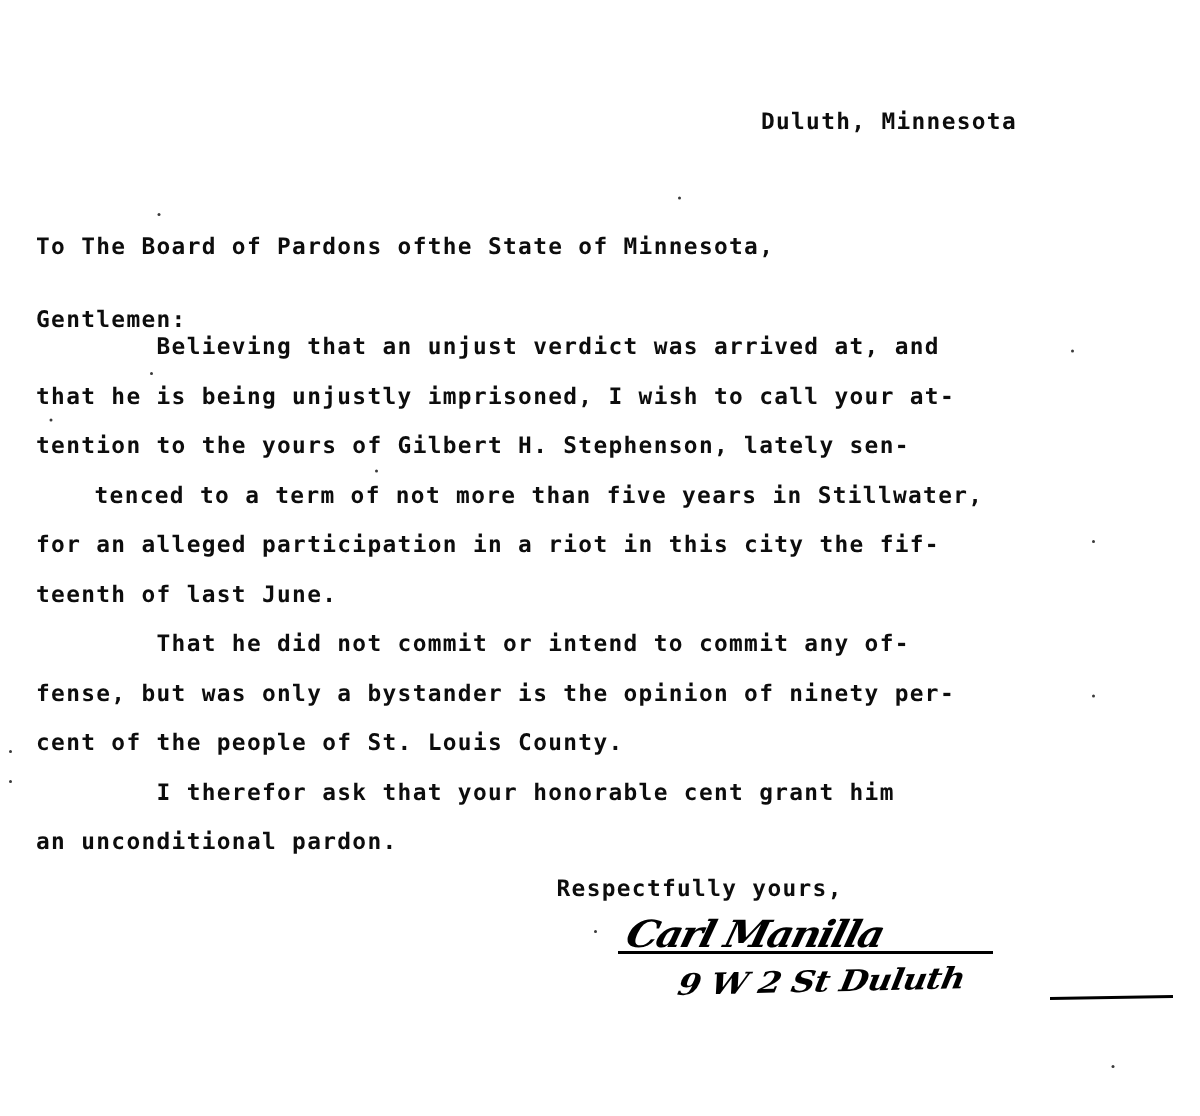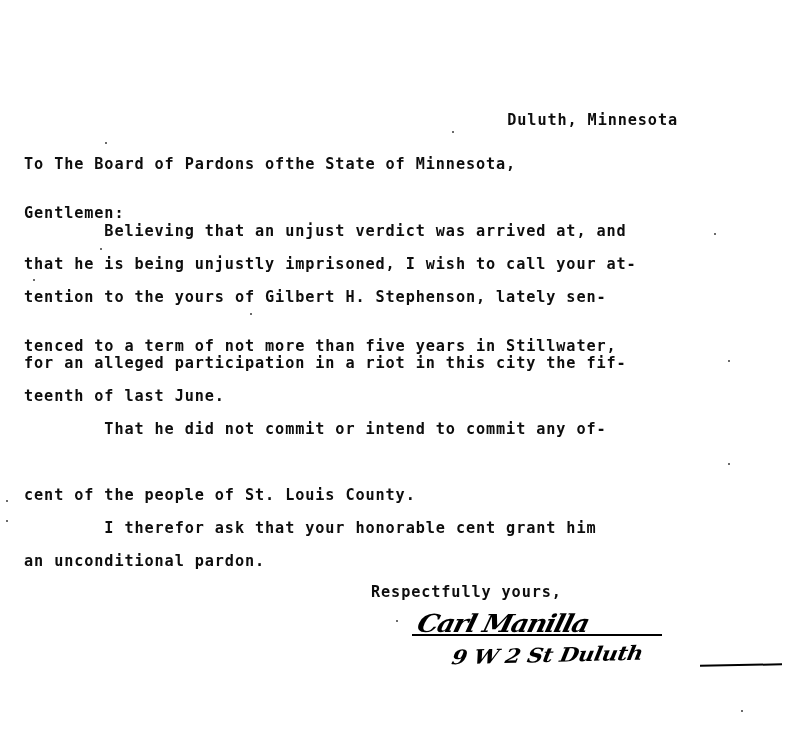--- a/index.html
+++ b/index.html
@@ -32,21 +32,20 @@
     line-height: 18px;
     font-weight: 600;
     -webkit-font-smoothing: none;
   }
 
   
   .head-line {
     left: 0;
     width: 678px;
     text-align: right;
-    margin-top: 39px;
   }
 
   .body-line {
     left: 24px;
   }
 
   .sig-line {
     left: 343px;
   }
 
@@ -109,24 +108,25 @@
   <div class="tw head-line" style="top:72px;">Duluth, Minnesota</div>
 
 
   <div class="tw body-line" style="top:155px;">To The Board of Pardons ofthe State of Minnesota,</div>
 
   <div class="tw body-line" style="top:204px;">Gentlemen:</div>
 
   <div class="tw body-line" style="top:222px;">        Believing that an unjust verdict was arrived at, and</div>
   <div class="tw body-line" style="top:255px;">that he is being unjustly imprisoned, I wish to call your at-</div>
   <div class="tw body-line" style="top:288px;">tention to the yours of Gilbert H. Stephenson, lately sen-</div>
-  <div class="tw body-line" style="top:337px;">tenced to a term of not more than five years in Stillwater,</div>
+  <div class="tw body-line" style="top:321px;margin-left:39px;">tenced to a term of not more than five years in Stillwater,</div>
   <div class="tw body-line" style="top:354px;">for an alleged participation in a riot in this city the fif-</div>
   <div class="tw body-line" style="top:420px;">        That he did not commit or intend to commit any of-</div>
   <div class="tw body-line" style="top:387px;">teenth of last June.</div>
+  <div class="tw body-line" style="top:453px;">fense, but was only a bystander is the opinion of ninety per-</div>
   <div class="tw body-line" style="top:486px;">cent of the people of St. Louis County.</div>
   <div class="tw body-line" style="top:519px;">        I therefor ask that your honorable cent grant him</div>
   <div class="tw body-line" style="top:552px;">an unconditional pardon.</div>
 
   <div class="tw sig-line" style="top:583px;margin-left:28px;">Respectfully yours,</div>
 
   <div class="hand" id="signature-name">Carl Manilla</div>
   <div id="signature-underline"></div>
 
   <div class="hand" id="signature-address">9 W 2 St Duluth</div>

